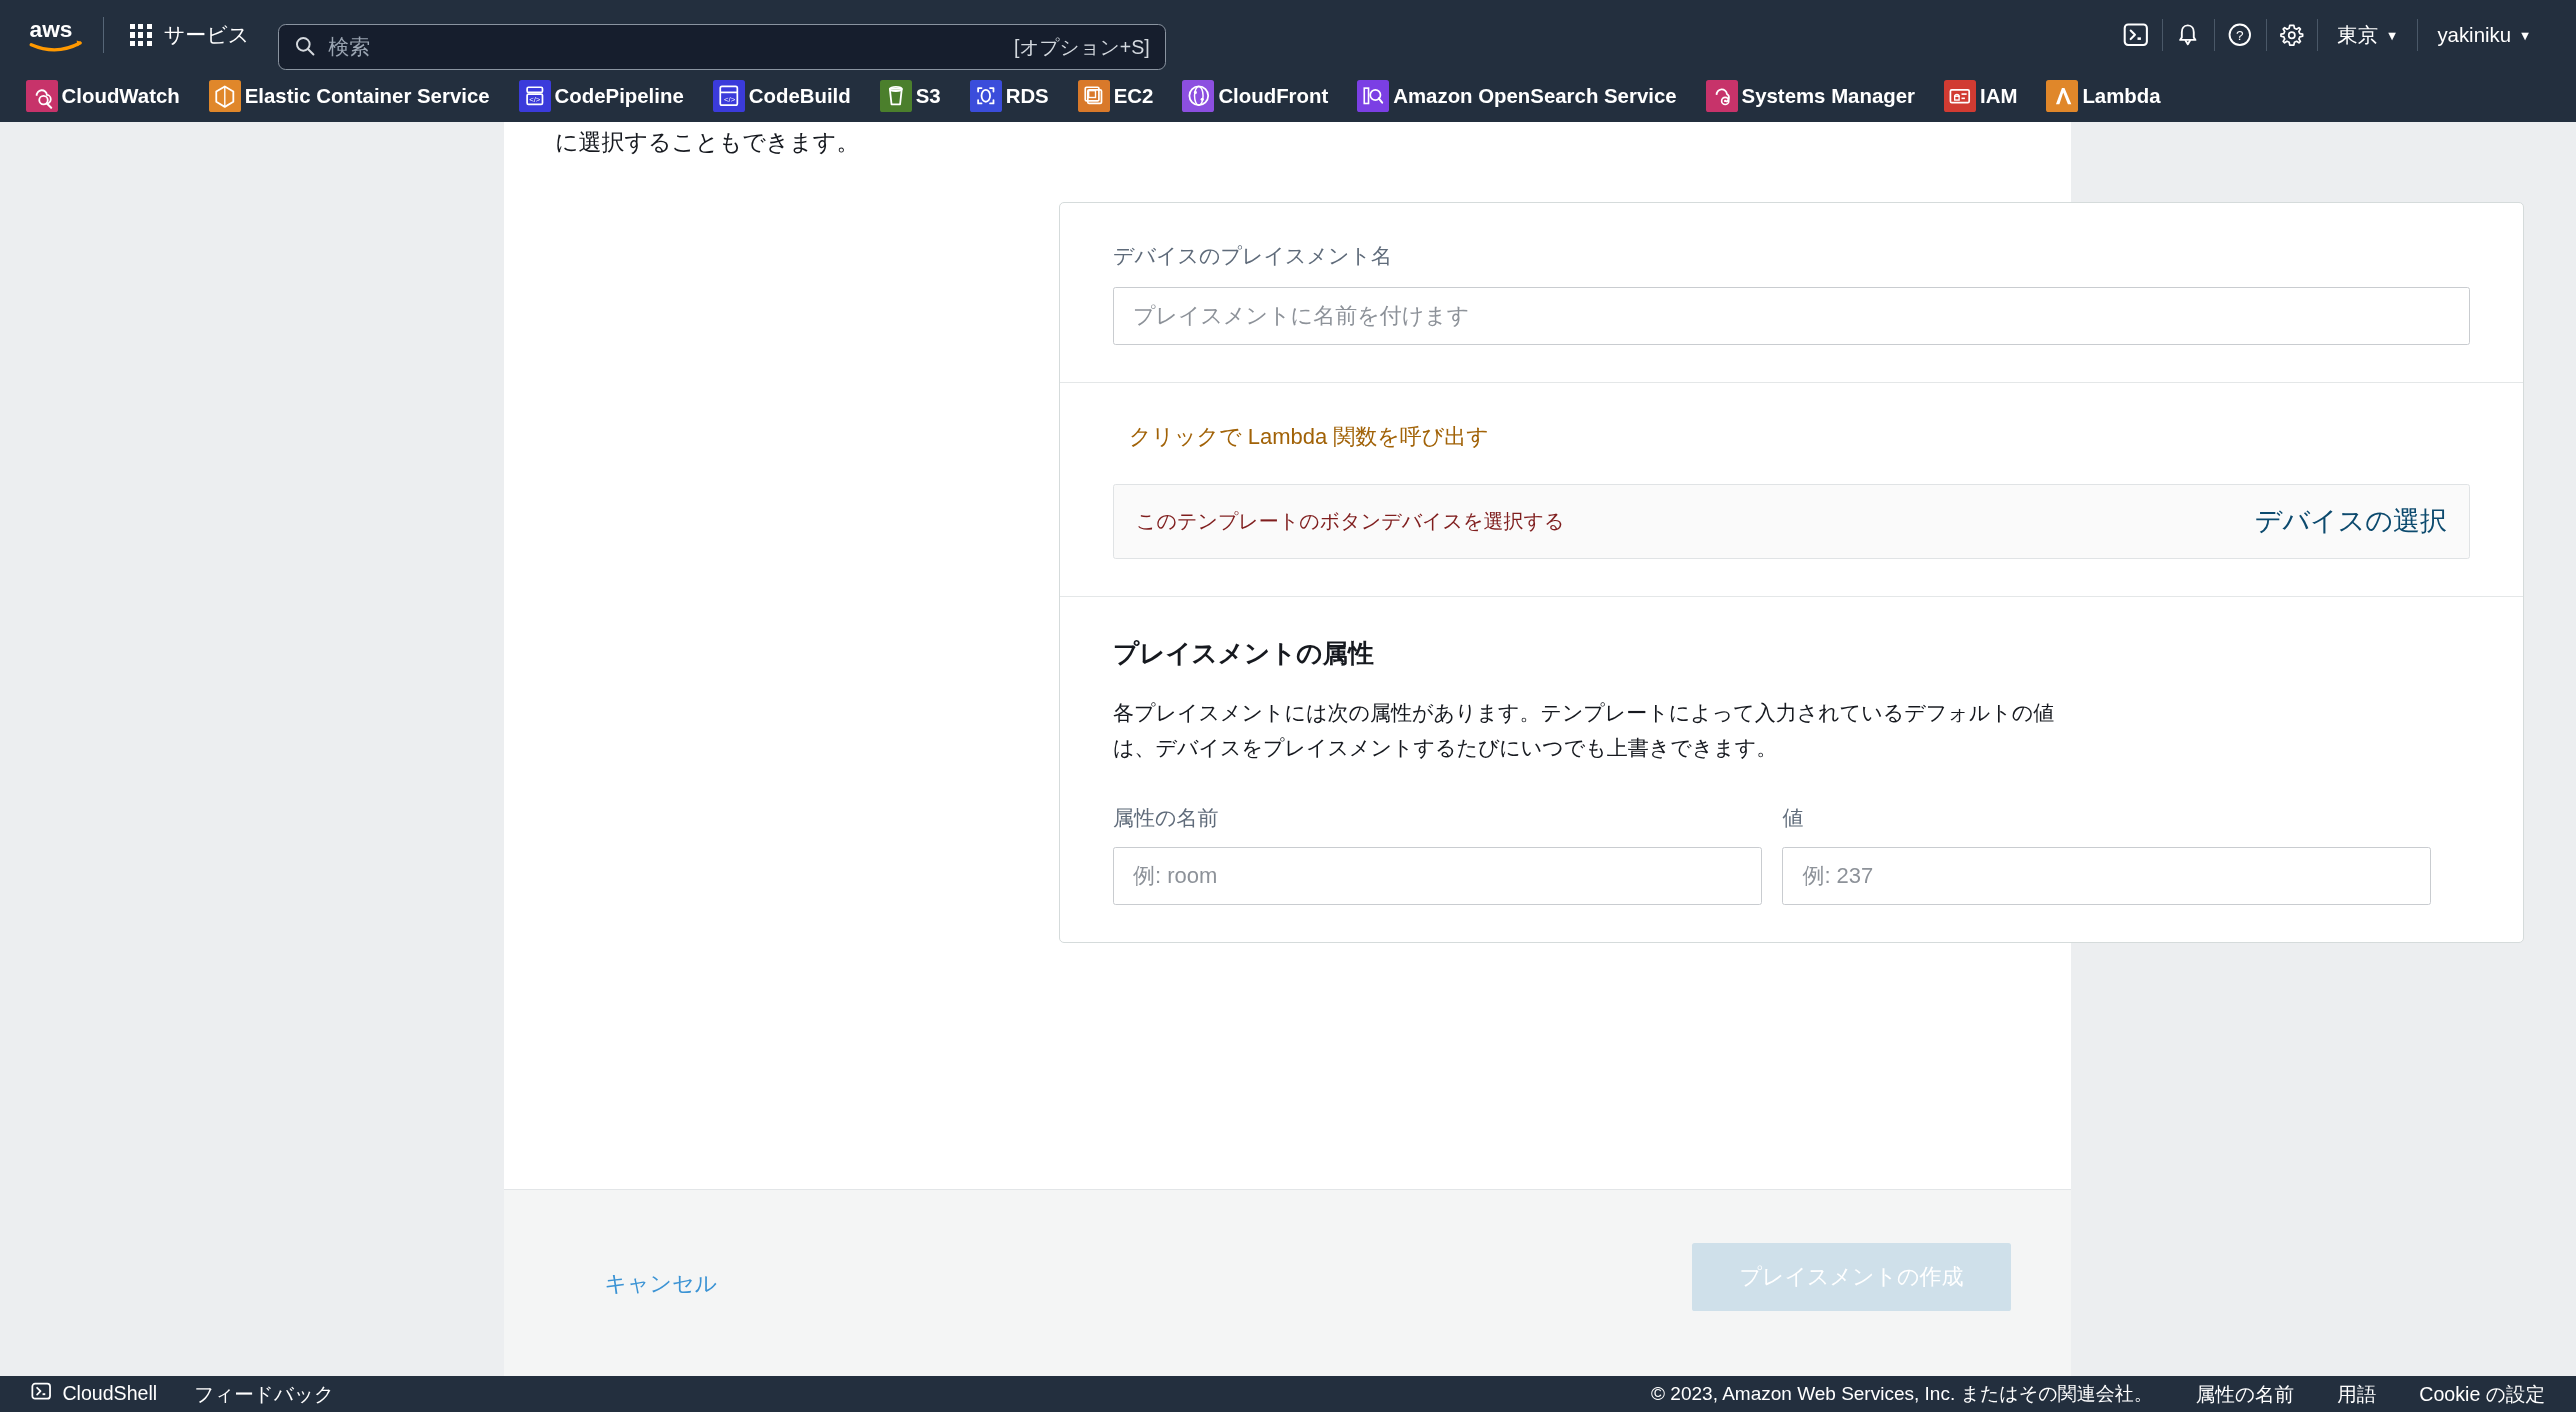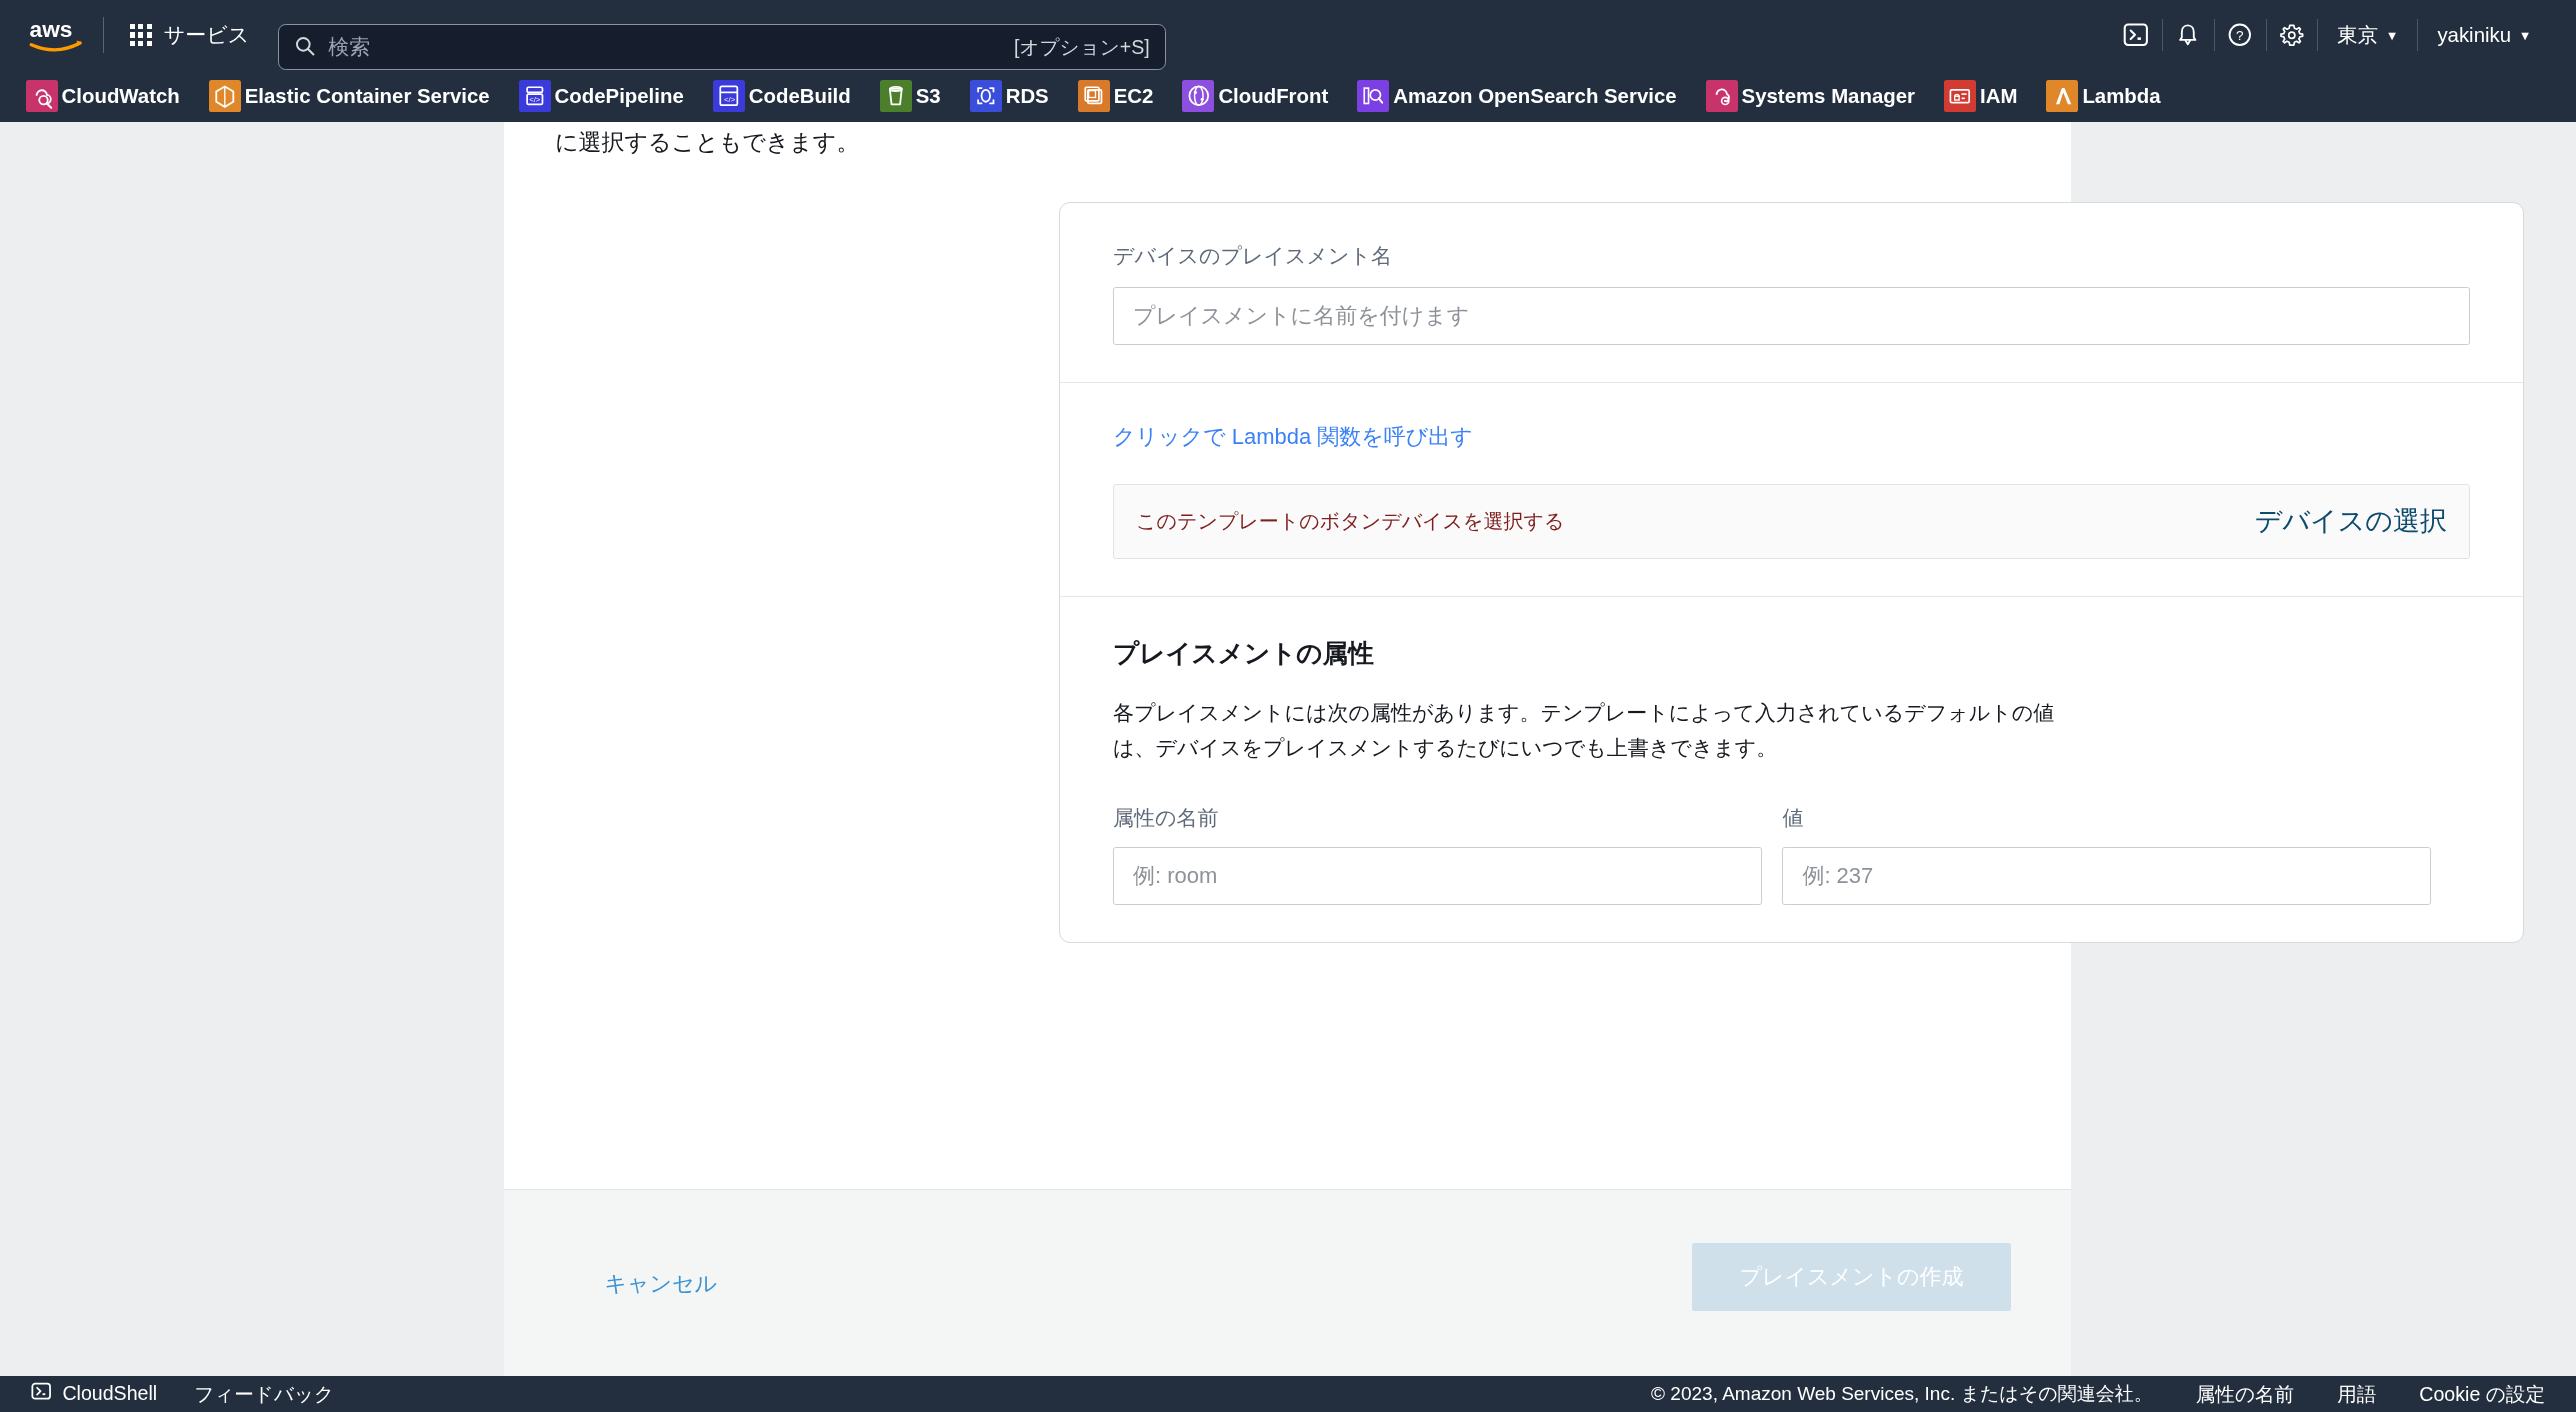--- a/index.html
+++ b/index.html
@@ -84,39 +84,39 @@
     position: absolute; left: 504px; top: 0; width: 1567px;
     background: #ffffff; height: 1067px;
   }
   .crumb-text {
     font-size: 23px; color: #16191f; line-height: 1.55;
     padding-top: 3.4px; padding-left: 51px;
   }
 
   .card {
     position: absolute; left: 555px; top: 80px; width: 1465px;
-    border: 0.9px solid #d5dbdb; background: #ffffff; border-radius: 11px;
+    border: 0.9px solid #d5dbdb; background: #ffffff; border-radius: 5px;
   }
   .card-section { padding: 39px 53px 37px 53px; }
   .card-divider { height: 0.9px; background: #e4e7e8; width: 100%; }
 
   .field-label {
     font-size: 21px; color: #5f6b7a; margin-bottom: 17px;
   }
   .text-input {
     width: 100%; height: 58px; border: 0.9px solid #c9ccd0; border-radius: 2.6px;
     background: #ffffff; font-size: 22px; color: #16191f;
     padding: 0 19px; font-family: inherit;
   }
   .text-input::placeholder { color: #8d9299; }
 
   .sec-title {
     font-size: 25.6px; font-weight: bold; color: #16191f; margin-bottom: 24px;
   }
-  .sec-sub { font-size: 22px; color: #3b82f6; margin-bottom: 32px; }
+  .sec-sub { font-size: 22px; color: #a16207; margin-bottom: 32px; margin-left: 16px; }
   .sec-para {
     font-size: 21px; color: #16191f; line-height: 1.67; margin-bottom: 39px;
     max-width: 963px;
   }
 
   .device-picker {
     width: 100%; height: 75px; background: #fafafa;
     border: 0.9px solid #e0e3e5; border-radius: 2.6px;
     display: flex; align-items: center; justify-content: space-between;
     padding: 0 22px;

